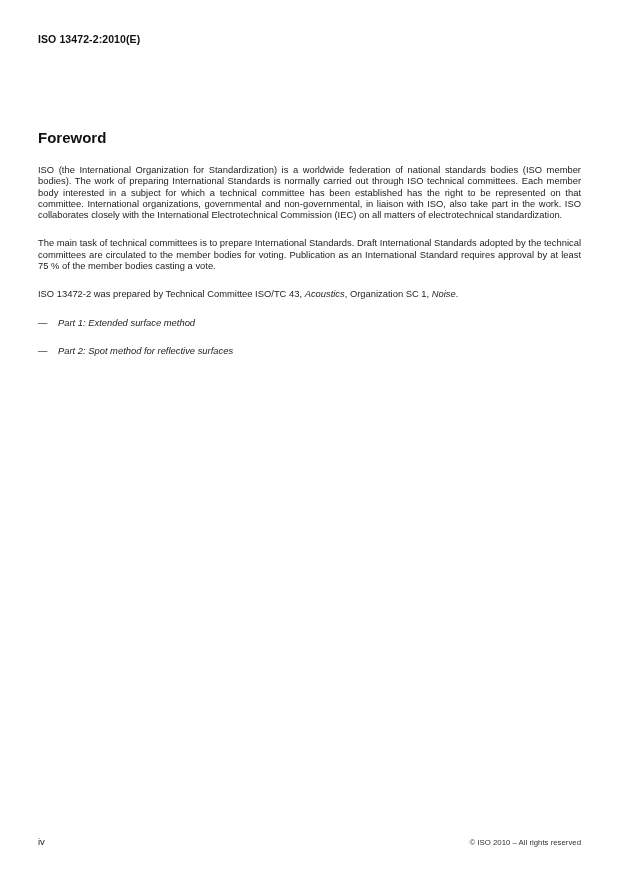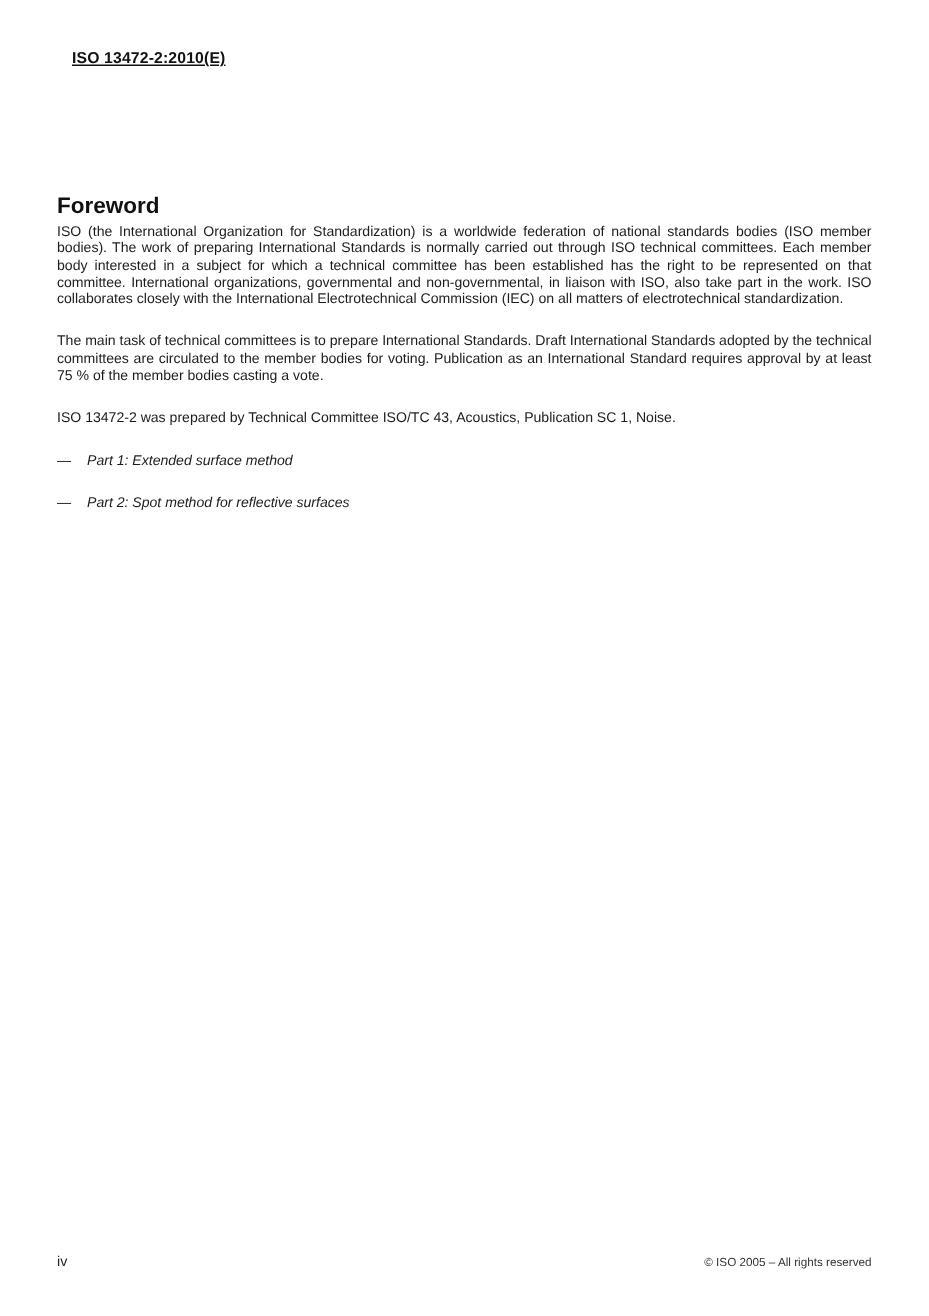--- a/index.html
+++ b/index.html
@@ -9,50 +9,49 @@
     width: 619px;
     height: 877px;
     background: #ffffff;
     font-family: "Liberation Sans", sans-serif;
     color: #1c1c1c;
     overflow: hidden;
   }
   .header {
     position: absolute;
     top: 33px;
-    left: 48px;
+    left: 38px;
     font-size: 10.5px;
     font-weight: bold;
     color: #111;
     letter-spacing: 0.1px;
-    text-decoration: underline;
   }
   .foreword-title {
     position: absolute;
     top: 129px;
     left: 38px;
     margin: 0;
     font-size: 15px;
     font-weight: bold;
     color: #111;
     text-align: center;
   }
   .content {
     position: absolute;
-    top: 148px;
+    top: 164px;
     left: 38px;
     width: 543px;
     font-size: 9.4px;
     line-height: 11.3px;
   }
   .para {
     margin: 0 0 17px 0;
     text-align: justify;
   }
-  .it { }
+  .it { font-style: italic; }
   .list-item {
     display: flex;
     margin: 0 0 17px 0;
     font-style: italic;
   }
   .list-item .dash {
     flex: none;
     width: 20px;
     font-style: normal;
   }
@@ -81,28 +80,28 @@
 <div class="page">
   <div class="header">
     <span>ISO 13472-2:2010(E)</span>
   </div>
 
   <h1 class="foreword-title">Foreword</h1>
 
   <div class="content" id="blocks">
       <p class="para"><span>ISO (the International Organization for Standardization) is a worldwide federation of national standards bodies (ISO member bodies). The work of preparing International Standards is normally carried out through ISO technical committees. Each member body interested in a subject for which a technical committee has been established has the right to be represented on that committee. International organizations, governmental and non-governmental, in liaison with ISO, also take part in the work. ISO collaborates closely with the International Electrotechnical Commission (IEC) on all matters of electrotechnical standardization.</span></p>
       <p class="para"><span>The main task of technical committees is to prepare International Standards. Draft International Standards adopted by the technical committees are circulated to the member bodies for voting. Publication as an International Standard requires approval by at least 75 % of the member bodies casting a vote.</span></p>
-      <p class="para"><span>ISO 13472-2 was prepared by Technical Committee ISO/TC 43, </span><span class="it">Acoustics</span><span>, Publication SC 1, </span><span class="it">Noise</span><span>.</span></p>
+      <p class="para"><span>ISO 13472-2 was prepared by Technical Committee ISO/TC 43, </span><span class="it">Acoustics</span><span>, Organization SC 1, </span><span class="it">Noise</span><span>.</span></p>
       <div class="list-item">
         <span class="dash">—</span>
         <span><span class="it">Part 1: Extended surface method</span></span>
       </div>
       <div class="list-item">
         <span class="dash">—</span>
         <span><span class="it">Part 2: Spot method for reflective surfaces</span></span>
       </div>
     </div>
 
   <div class="footer">
     <span class="page-number">iv</span>
-    <span class="copyright">© ISO 2005 – All rights reserved</span>
+    <span class="copyright">© ISO 2010 – All rights reserved</span>
   </div>
 </div>
 
 </body></html>

